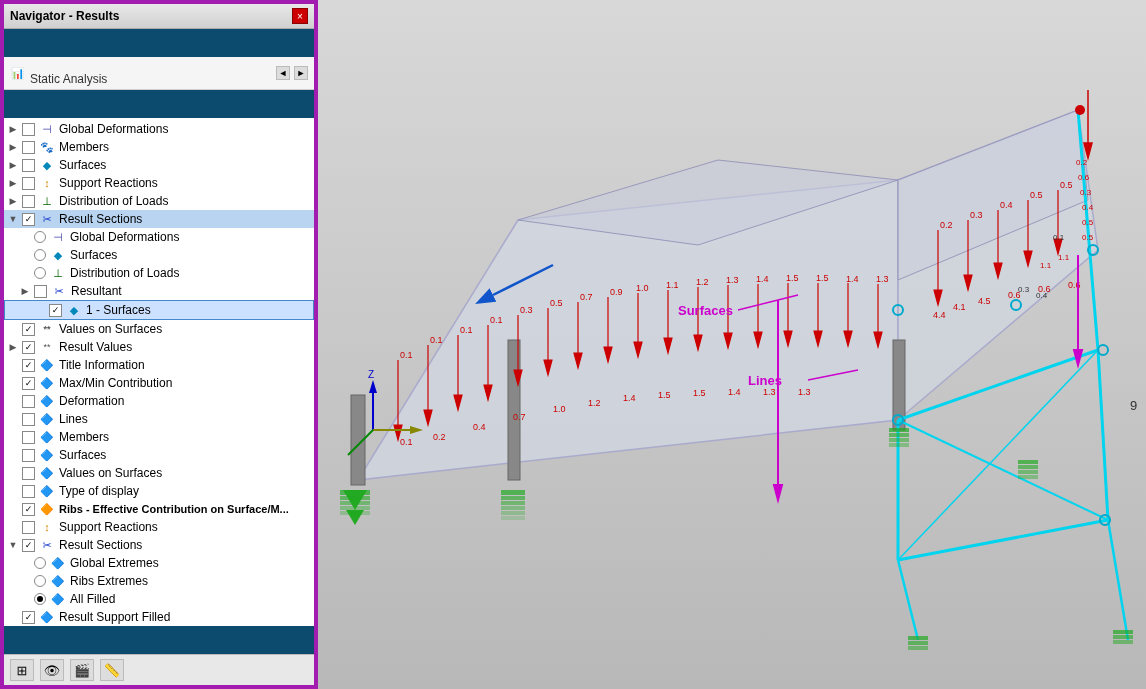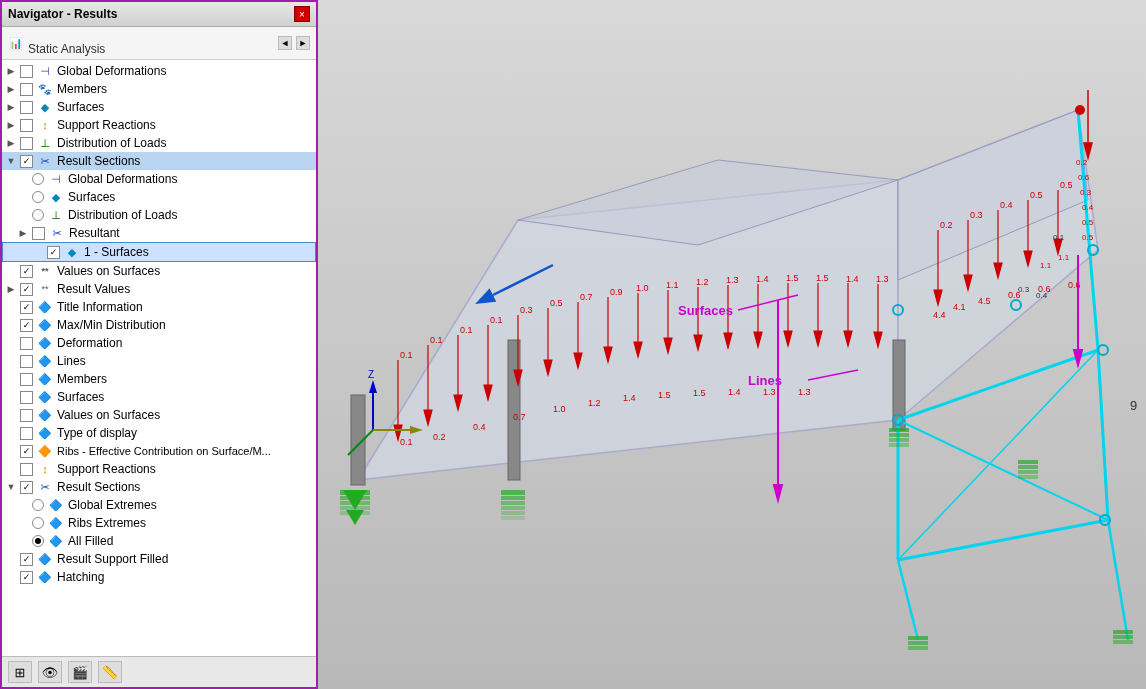--- a/index.html
+++ b/index.html
@@ -12,23 +12,24 @@
       height: 689px;
       overflow: hidden;
     }
 
     
     .navigator-panel {
       width: 318px;
       min-width: 318px;
       height: 100%;
       background: #0c4a6e;
-      border: 2px solid #a21caf;
+      border: 4px solid #a21caf;
       display: flex;
       flex-direction: column;
+      gap: 28px;
     }
 
     .panel-titlebar {
       background: linear-gradient(to bottom, #e8e8e8, #d0d0d0);
       border-bottom: 1px solid #aaa;
       padding: 4px 6px;
       display: flex;
       align-items: center;
       justify-content: space-between;
     }
@@ -355,21 +356,21 @@
       <span class="expander no-expand"> </span>
       <span class="checkbox checked"></span>
       <span class="item-icon" style="color:#cc6600;">🔷</span>
       <span class="item-label">Title Information</span>
     </div>
 
     <div class="tree-item">
       <span class="expander no-expand"> </span>
       <span class="checkbox checked"></span>
       <span class="item-icon" style="color:#cc6600;">🔷</span>
-      <span class="item-label">Max/Min Distribution</span>
+      <span class="item-label">Max/Min Contribution</span>
     </div>
 
     <div class="tree-item">
       <span class="expander no-expand"> </span>
       <span class="checkbox"></span>
       <span class="item-icon" style="color:#cc6600;">🔷</span>
       <span class="item-label">Deformation</span>
     </div>
 
     <div class="tree-item">
@@ -404,21 +405,21 @@
       <span class="expander no-expand"> </span>
       <span class="checkbox"></span>
       <span class="item-icon" style="color:#cc6600;">🔷</span>
       <span class="item-label">Type of display</span>
     </div>
 
     <div class="tree-item">
       <span class="expander no-expand"> </span>
       <span class="checkbox checked"></span>
       <span class="item-icon" style="color:#ff6600;">🔶</span>
-      <span class="item-label" style="font-size:11px;">Ribs - Effective Contribution on Surface/M...</span>
+      <span class="item-label" style="font-size:11px;font-weight:bold;">Ribs - Effective Contribution on Surface/M...</span>
     </div>
 
     <div class="tree-item">
       <span class="expander no-expand"> </span>
       <span class="checkbox"></span>
       <span class="item-icon" style="color:#cc8800;">↕</span>
       <span class="item-label">Support Reactions</span>
     </div>
 
     <div class="tree-item">

